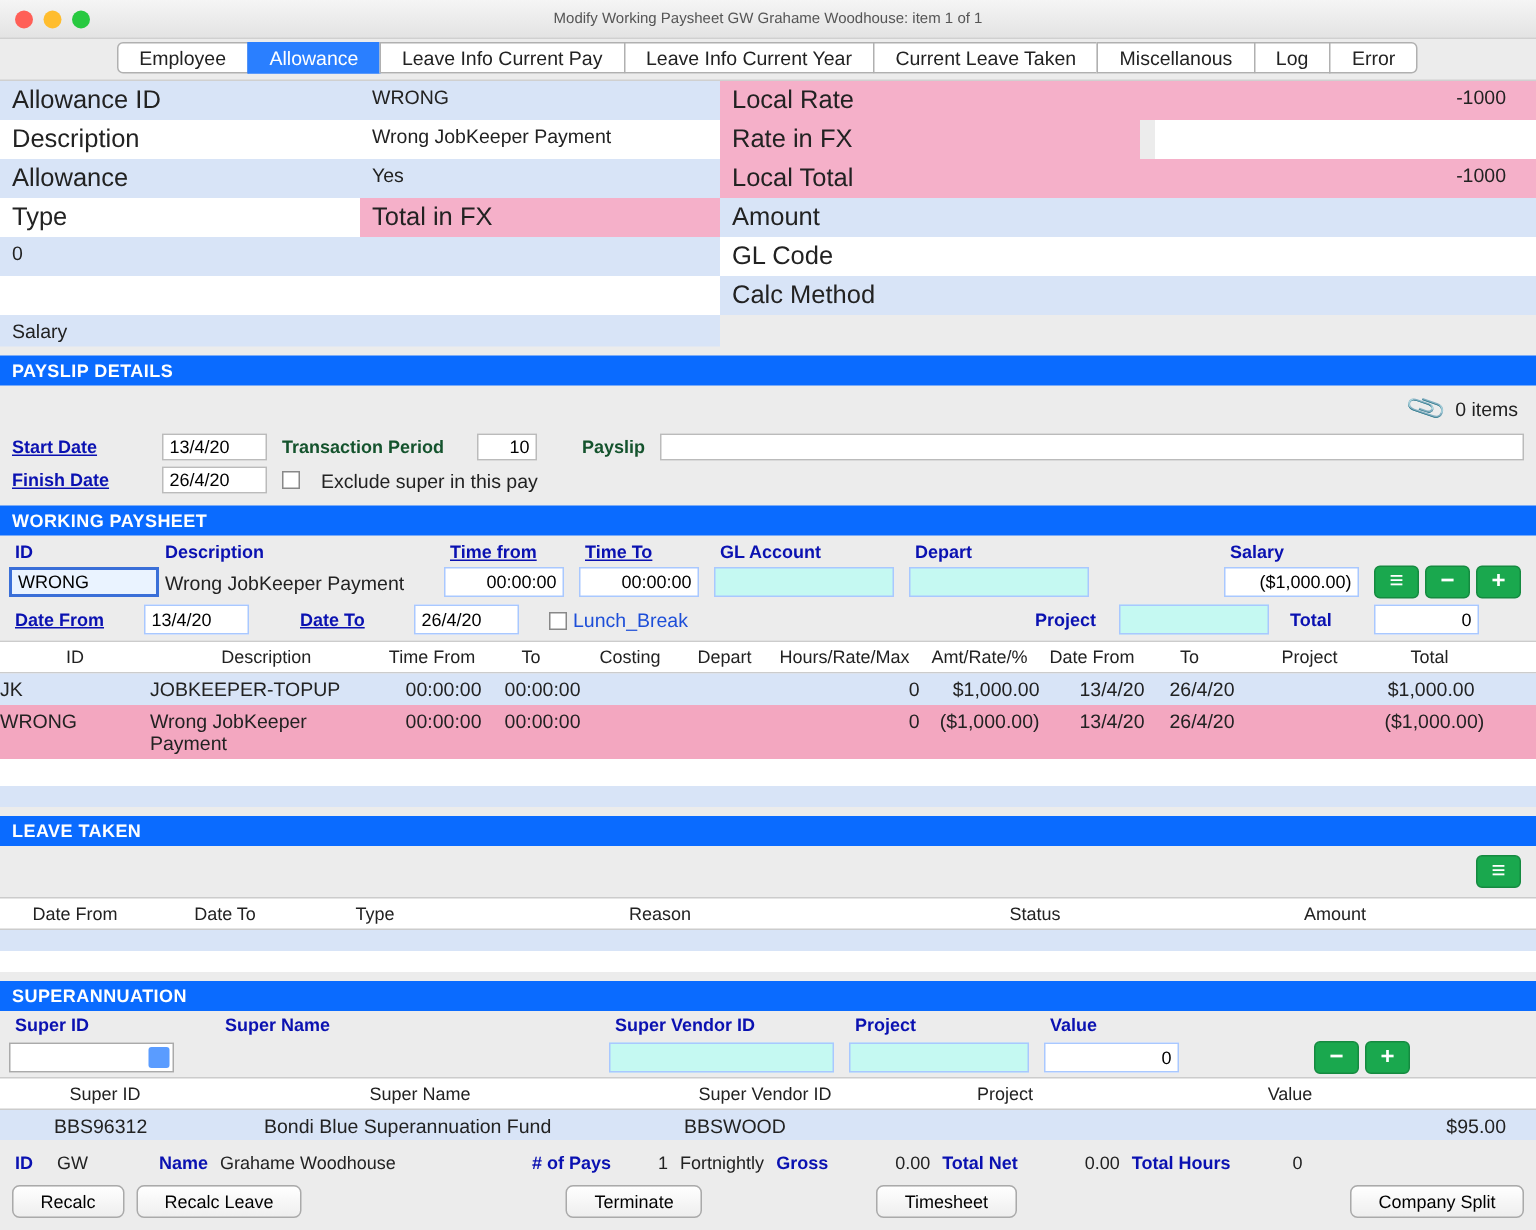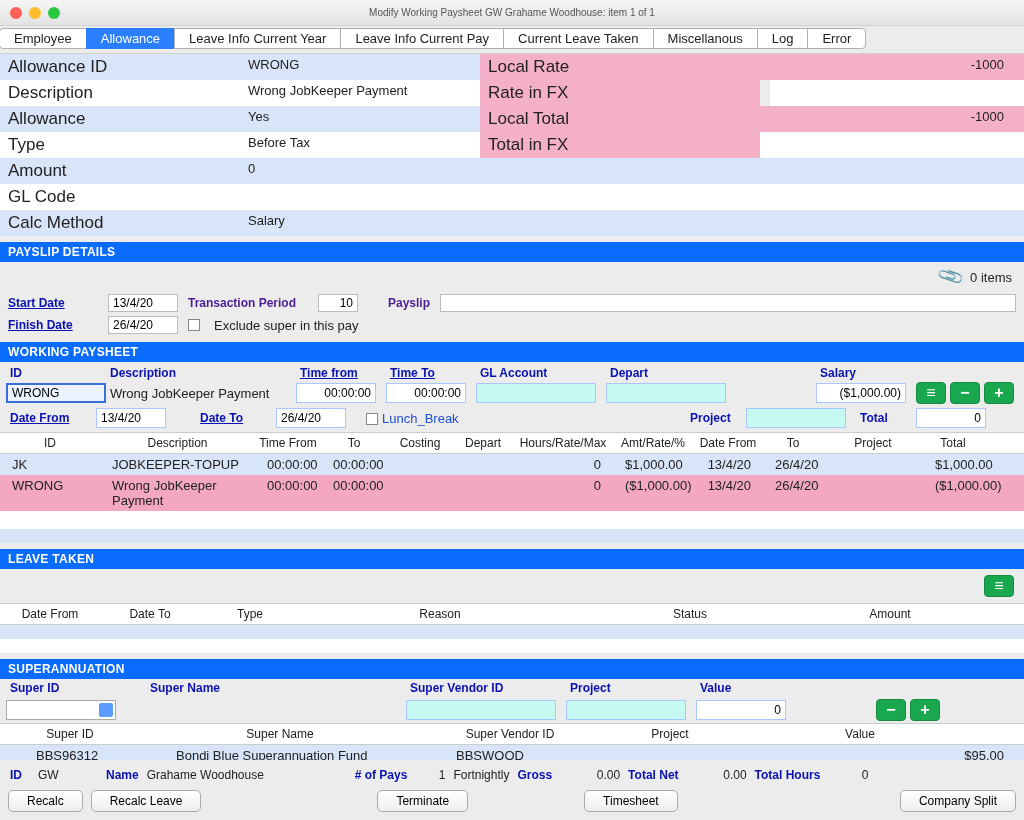--- a/index.html
+++ b/index.html
@@ -4,51 +4,51 @@
 <style>
   * { box-sizing: border-box; margin: 0; padding: 0; }
   body { font-family: "Helvetica Neue", Arial, sans-serif; font-size: 13px; color: #222; background: #ececec; width:1024px; height:820px; overflow:hidden; }
   .titlebar { height:26px; background: linear-gradient(#f5f5f5,#e3e3e3); display:flex; align-items:center; padding:0 8px; position:relative; border-bottom:1px solid #d0d0d0; }
   .traffic { display:flex; gap:7px; position:absolute; left:10px; }
   .tl { width:12px; height:12px; border-radius:50%; }
   .tl.red{background:#ff5f57;}
   .tl.yellow{background:#ffbd2e;}
   .tl.green{background:#28c940;}
   .title { flex:1; text-align:center; color:#555; font-size:10px; }
-  .tabs { background:#ececec; display:flex; gap:0; padding:2px 0 4px; border-bottom:1px solid #d0d0d0; }
+  .tabs { background:#ececec; display:flex; justify-content:center; gap:0; padding:2px 0 4px; border-bottom:1px solid #d0d0d0; }
   .tab { background:#fff; border:1px solid #b0b0b0; padding:2px 14px; font-size:13px; cursor:pointer; margin-left:-1px; }
   .tab:first-child{border-radius:4px 0 0 4px;}
   .tab:last-child{border-radius:0 4px 4px 0;}
   .tab.active{ background:#2a7fff; color:#fff; border-color:#2a7fff; }
   .kvgrid { display:grid; grid-template-columns: 240px 240px 1fr; }
   .kvgrid .lbl { padding:3px 8px; font-size:17px; }
   .kvgrid .val { padding:3px 8px; }
   .evenband { background:#d8e4f7; }
   .oddband { background:#fff; }
   .pinkband { background:#f5b0c9; }
   .sectionhdr { background:#0a6bff; color:#fff; font-weight:bold; font-size:12px; padding:3px 8px; letter-spacing:0.3px; }
   .payslip { padding:6px 8px 2px; position:relative; }
   .field-lbl { color:#0a11b1; font-weight:bold; font-size:12px; text-decoration:underline; }
-  .field-lbl-nou { color:#4c1d95; font-weight:bold; font-size:12px; }
+  .field-lbl-nou { color:#14532d; font-weight:bold; font-size:12px; }
   .inpt { border:1px solid #bbb; background:#fff; padding:1px 4px; font-size:12px; height:18px; }
   .attach-row{ display:flex; justify-content:flex-end; align-items:center; gap:8px; padding:4px 12px 0; }
   .clip { color:#e33; font-size:18px; transform:rotate(-30deg); }
   .ws { padding:4px 6px; }
   .ws-row1 { display:grid; grid-template-columns: 100px 190px 90px 90px 130px 130px 1fr 100px 34px 34px 34px; align-items:center; gap:0; }
   .ws-row2 { display:grid; grid-template-columns: 90px 100px 80px 90px 120px 200px 60px 110px 60px 80px; align-items:center; padding-top:4px;}
   .hdrlbl { color:#0a11b1; font-weight:bold; font-size:12px; padding:0 4px;}
   .hdru { text-decoration:underline; }
   .cellinput { border:1px solid #a9c8ff; background:#eaf3ff; height:20px; padding:1px 4px; font-size:12px; }
   .cellinput.white{background:#fff;}
   .cellinput.aqua{background:#c5f9f2;}
   .greenbtn{ width:30px; height:22px; background:#1aa84e; border-radius:4px; color:#fff; display:inline-flex; align-items:center; justify-content:center; font-weight:bold; font-size:16px; cursor:pointer; border:1px solid #158a40;}
   .gridhead { display:grid; grid-template-columns:100px 155px 66px 66px 66px 60px 100px 80px 70px 60px 100px 60px; background:#fff; border-top:1px solid #ccc; border-bottom:1px solid #ccc;}
   .gridhead > div { text-align:center; font-size:12px; padding:3px 2px; }
   .gridrow { display:grid; grid-template-columns:100px 155px 66px 66px 66px 60px 100px 80px 70px 60px 100px 60px; }
-  .gridrow > div { padding:3px 12px; font-size:13px; }
+  .gridrow > div { padding:3px 0; font-size:13px; }
   .r-even{background:#d8e4f7;}
   .r-pink{background:#f3a7c0;}
   .lt-head{ display:grid; grid-template-columns:100px 100px 100px 280px 220px 180px; background:#fff; border-top:1px solid #ccc; border-bottom:1px solid #ccc;}
   .lt-head > div{ text-align:center; padding:3px; font-size:12px;}
   .lt-row{ display:grid; grid-template-columns:100px 100px 100px 280px 220px 180px;}
   .lt-row > div{ padding:7px 4px;}
   .sa-row1{ display:grid; grid-template-columns:140px 260px 160px 130px 180px 34px 34px; align-items:center; padding:2px 6px;}
   .sa-head{ display:grid; grid-template-columns:140px 280px 180px 140px 240px; background:#fff; border-top:1px solid #ccc; border-bottom:1px solid #ccc;}
   .sa-head>div{text-align:center;padding:3px;font-size:12px;}
   .sa-drow{display:grid;grid-template-columns:140px 280px 180px 140px 240px;padding-left:30px;}
@@ -73,22 +73,22 @@
     <div class="tl red"></div>
     <div class="tl yellow"></div>
     <div class="tl green"></div>
   </div>
   <div class="title">Modify Working Paysheet GW Grahame Woodhouse: item 1  of  1</div>
 </div>
 
 <div class="tabs">
   <div class="tab">Employee</div>
   <div class="tab active">Allowance</div>
+  <div class="tab">Leave Info Current Pay</div>
   <div class="tab">Leave Info Current Year</div>
-  <div class="tab">Leave Info Current Pay</div>
   <div class="tab">Current Leave Taken</div>
   <div class="tab">Miscellanous</div>
   <div class="tab">Log</div>
   <div class="tab">Error</div>
 </div>
 
 <div class="kvgrid">
   <div class="lbl evenband">Allowance ID</div>
   <div class="val evenband">WRONG</div>
   <div class="pinkband" style="display:grid;grid-template-columns:140px 1fr;">
@@ -107,21 +107,20 @@
   </div>
 
   <div class="lbl evenband">Allowance</div>
   <div class="val evenband">Yes</div>
   <div class="pinkband" style="display:grid;grid-template-columns:140px 1fr;">
     <div class="lbl">Local Total</div>
     <div class="val right" style="padding-right:20px">-1000</div>
   </div>
 
   <div class="lbl oddband">Type</div>
-  <div class="val oddband">Before Tax</div>
   <div style="display:grid;grid-template-columns:280px 1fr;">
     <div class="pinkband" style="display:grid;grid-template-columns:140px 1fr;">
       <div class="lbl">Total in FX</div>
       <div class="val"></div>
     </div>
     <div class="oddband"></div>
   </div>
 
   <div class="lbl evenband">Amount</div>
   <div class="val evenband">0</div>

